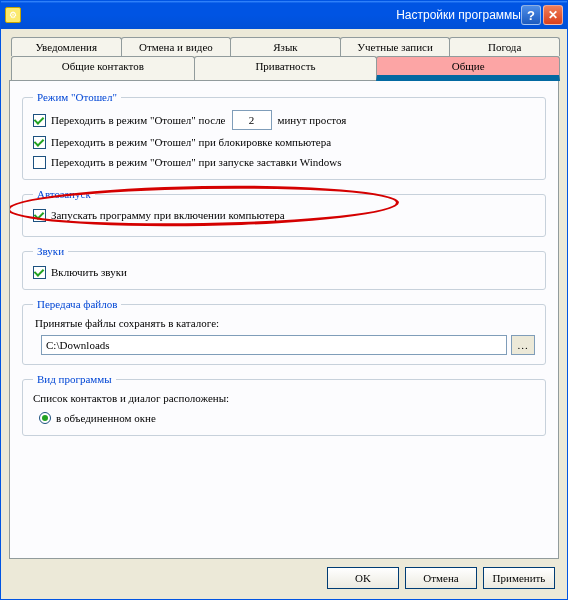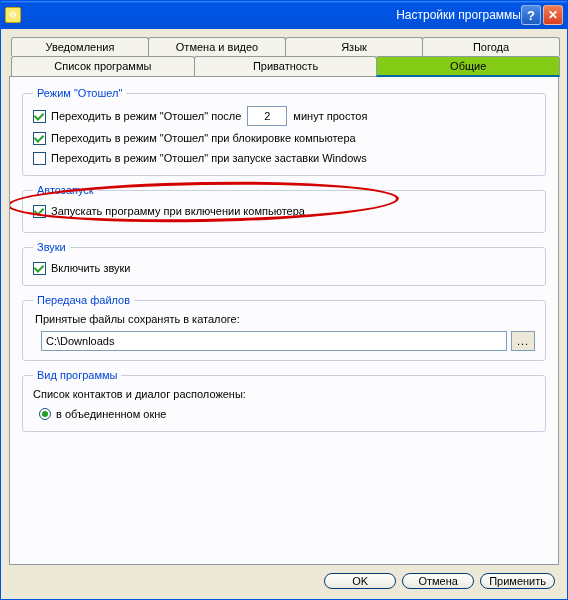--- a/index.html
+++ b/index.html
@@ -49,20 +49,21 @@
   }
   .btn-help { background: linear-gradient(to bottom, #4f8de7, #1c5bbf); font-size: 13px; }
   .btn-close { background: linear-gradient(to bottom, #f07e58, #d9401d); font-size: 12px; }
 
   .client {
     flex: 1;
     padding: 8px;
     display: flex;
     flex-direction: column;
     overflow: hidden;
+    font-family: Liberation Serif, serif;
   }
   .tab-area {
     position: relative;
     flex: 1;
     display: flex;
     flex-direction: column;
   }
   .tab-row { display: flex; gap: 0; }
   .tab-row .tab:first-child { margin-left: 2px; }
   .tab {
@@ -72,24 +73,24 @@
     padding: 3px 8px;
     font-size: 11px;
     border-radius: 3px 3px 0 0;
     margin-right: -1px;
     white-space: nowrap;
     flex: 1;
     text-align: center;
     cursor: default;
   }
   .tab.active {
-    background: #84cc16;
+    background: #fca5a5;
     position: relative;
     z-index: 2;
-    border-bottom: 2px solid #0369a1;
+    border-bottom: 6px solid #0369a1;
     margin-bottom: -1px;
   }
   .tab-page {
     border: 1px solid #919b9c;
     background: #fcfcfe;
     flex: 1;
     padding: 10px 12px;
     position: relative;
     overflow: hidden;
   }
@@ -178,23 +179,23 @@
   }
 
   .button-row {
     display: flex;
     justify-content: flex-end;
     gap: 6px;
     padding: 8px 4px 2px 4px;
   }
   .btn {
     min-width: 72px;
-    height: 16px;
+    height: 22px;
     border: 1px solid #003c74;
-    border-radius: 8px;
+    border-radius: 0;
     background: linear-gradient(to bottom, #fff, #eceae0);
     font-family: inherit;
     font-size: 11px;
     display: flex; align-items: center; justify-content: center;
     padding: 0 8px;
     cursor: default;
   }
   label { cursor: default; }
   .section-label { margin-bottom: 6px; }
 </style>
@@ -211,24 +212,25 @@
     </div>
   </div>
 
   <div class="client">
     <div class="tab-area">
 
       <div class="tab-row">
         <div class="tab">Уведомления</div>
         <div class="tab">Отмена и видео</div>
         <div class="tab">Язык</div>
+        <div class="tab">Учетные записи</div>
         <div class="tab">Погода</div>
       </div>
       <div class="tab-row">
-        <div class="tab">Список программы</div>
+        <div class="tab">Общие контактов</div>
         <div class="tab">Приватность</div>
         <div class="tab active">Общие</div>
       </div>
 
       <div class="tab-page">
 
         <fieldset>
           <legend>Режим "Отошел"</legend>
           <div class="row">
             <span class="chk checked"></span>

